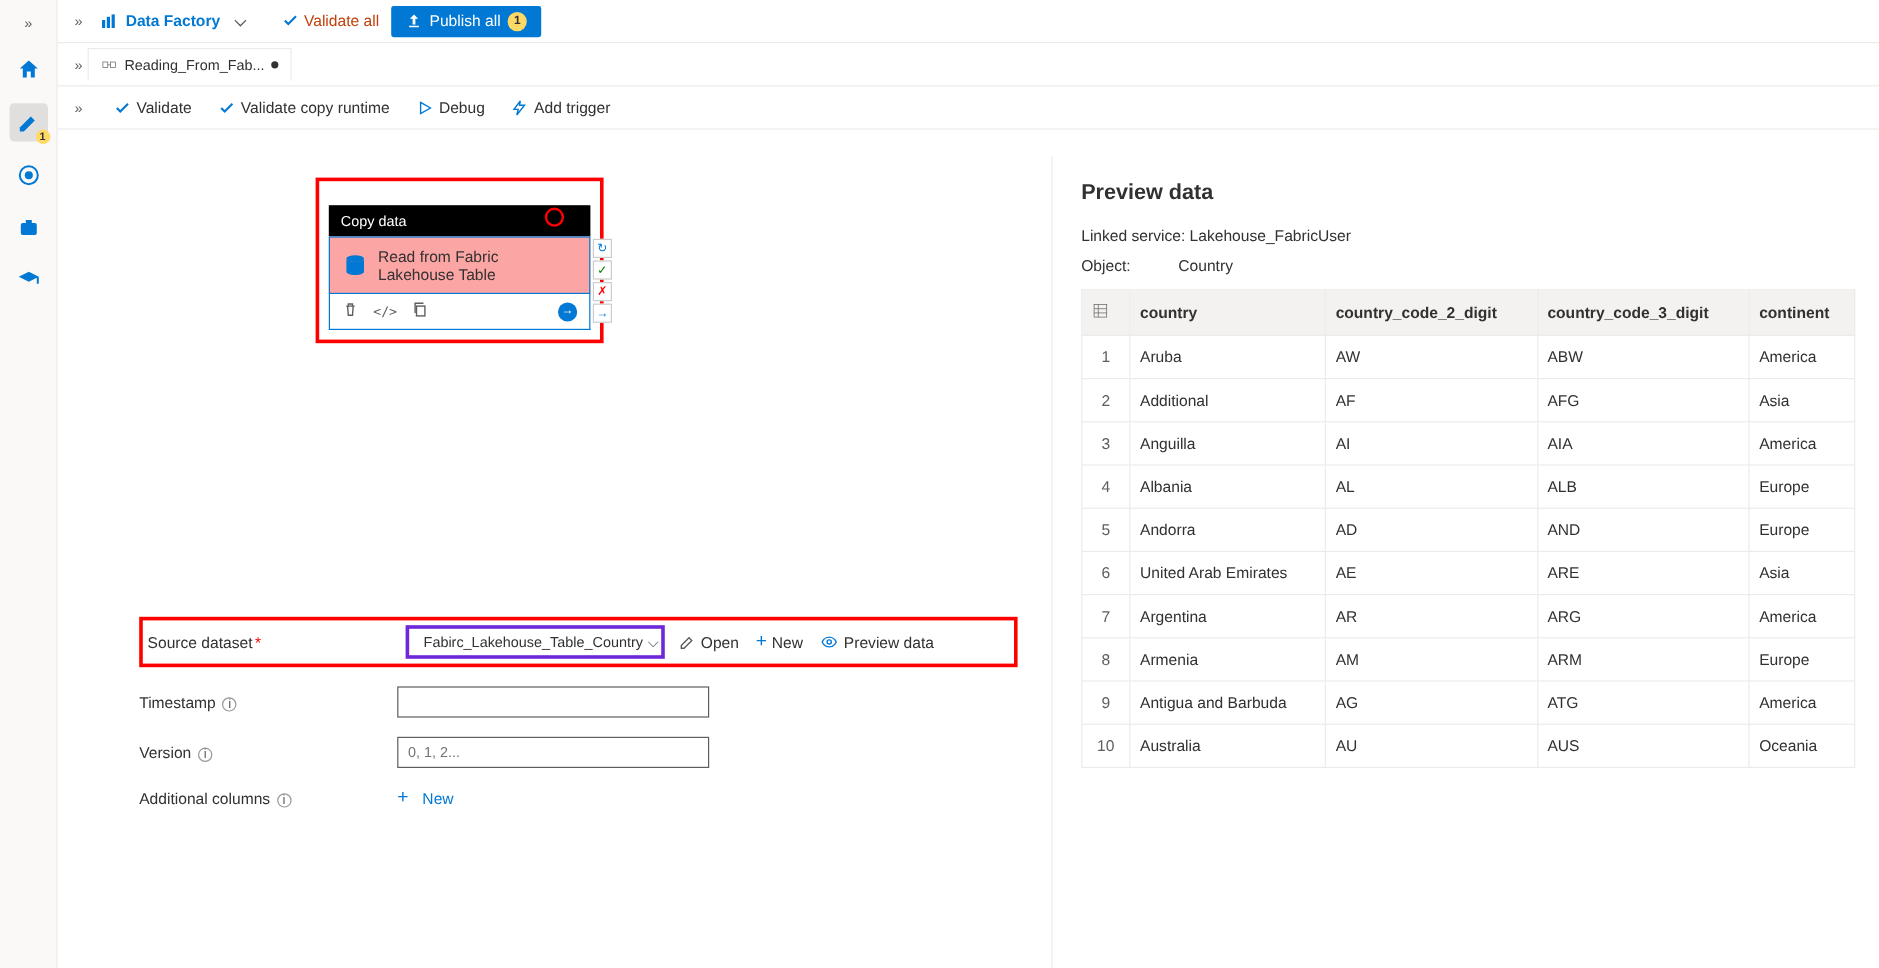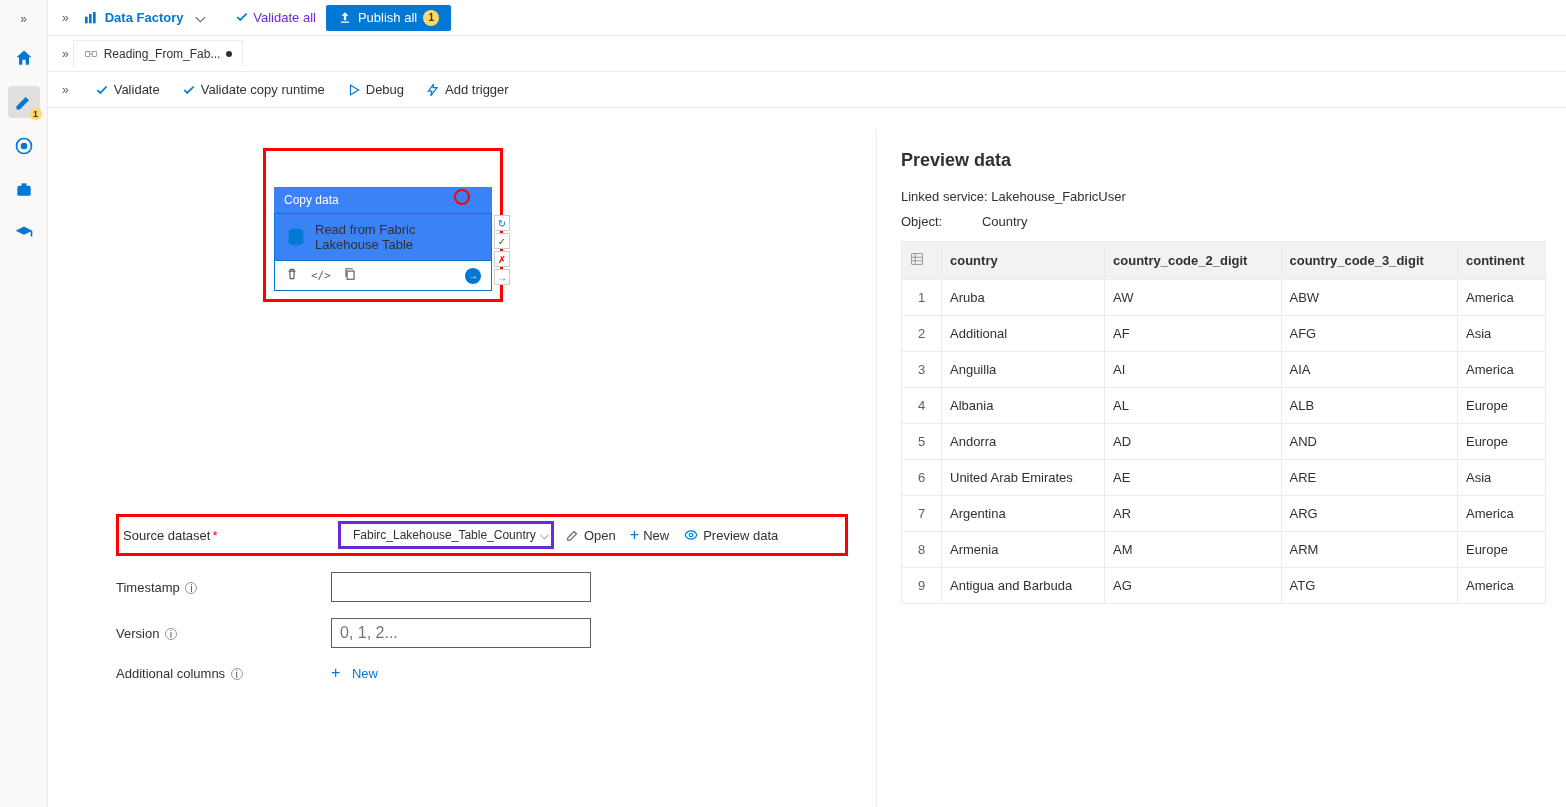--- a/index.html
+++ b/index.html
@@ -7,35 +7,35 @@
 .sidebar-left{position:absolute;left:0;top:0;width:48px;height:100%;background:#faf9f8;border-right:1px solid #edebe9;display:flex;flex-direction:column;align-items:center;padding-top:8px;gap:12px}
 .sidebar-left .sicon{width:32px;height:32px;display:flex;align-items:center;justify-content:center;border-radius:4px;position:relative}
 .sicon.active{background:#e1dfdd}
 .sicon svg{width:20px;height:20px}
 .badgeY{position:absolute;bottom:-2px;right:-2px;background:#ffd966;color:#333;font-size:9px;border-radius:50%;width:12px;height:12px;display:flex;align-items:center;justify-content:center;font-weight:bold}
 .main{position:absolute;left:48px;top:0;right:0;height:100%}
 .topbar{height:36px;display:flex;align-items:center;padding:0 10px;gap:10px;border-bottom:1px solid #edebe9}
 .chevr{font-size:12px;color:#605e5c;padding:4px}
 .df-label{display:flex;align-items:center;gap:6px;color:#0078d4;font-weight:600}
 .df-chev{color:#605e5c;margin-left:6px}
-.vall{display:flex;align-items:flex-start;gap:4px;color:#6d28d9}
+.vall{display:flex;align-items:flex-start;gap:4px;color:#c2410c}
 .pubbtn{background:#0078d4;color:#fff;padding:5px 12px;border-radius:2px;display:flex;align-items:center;gap:6px}
 .pubbtn .pbadge{background:#ffd966;color:#333;border-radius:50%;width:16px;height:16px;display:flex;align-items:center;justify-content:center;font-size:10px;font-weight:bold}
 .tabbar{height:36px;display:flex;align-items:center;padding-left:10px;border-bottom:1px solid #edebe9}
 .tab{display:flex;align-items:center;gap:6px;padding:6px 10px;border:1px solid #edebe9;border-bottom:none;background:#fff;font-size:12px}
 .tab .dot{width:6px;height:6px;background:#323130;border-radius:50%}
 .toolbar{height:36px;display:flex;align-items:center;padding-left:30px;gap:22px;border-bottom:1px solid #edebe9}
 .tbitem{display:flex;align-items:flex-end;gap:5px;color:#323130;font-size:13px}
 .tbitem svg{width:14px;height:14px}
 .canvas{position:absolute;top:108px;left:0;right:0;bottom:0}
 .activity{position:absolute;left:215px;top:40px;width:240px;border:3px solid red}
 .act-inner{margin:8px;position:relative}
 .redcirc{position:absolute;right:22px;top:2px;width:16px;height:16px;border:2px solid red;border-radius:50%}
-.act-header{background:#3b82f6;color:#fff;padding:6px 10px;font-size:12px;margin-top:36px}
-.act-body{border:1px solid #0078d4;background:#3b82f6;padding:8px 10px;display:flex;align-items:center;gap:8px}
+.act-header{background:#000000;color:#fff;padding:6px 10px;font-size:12px;margin-top:20px}
+.act-body{border:1px solid #0078d4;background:#fca5a5;padding:8px 10px;display:flex;align-items:center;gap:8px}
 .act-body svg{flex-shrink:0}
 .act-footer{border:1px solid #0078d4;border-top:none;background:#fff;padding:6px 10px;display:flex;align-items:center;gap:12px}
 .act-footer .arr{margin-left:auto;width:16px;height:16px;background:#0078d4;border-radius:50%;display:flex;align-items:center;justify-content:center;color:#fff;font-size:10px}
 .side-icons{position:absolute;right:-18px;top:28px;display:flex;flex-direction:column;gap:2px}
 .side-icons div{width:16px;height:16px;border:1px solid #ccc;background:#fff;display:flex;align-items:center;justify-content:center;font-size:10px}
 .props{position:absolute;left:60px;top:390px;right:710px;bottom:0}
 .ptabs{display:flex;gap:20px;padding:8px 50px;border-bottom:1px solid #edebe9}
 .ptab{padding:6px 4px;font-size:14px;position:relative}
 .ptab.act{border:2px solid red;color:#0078d4}
 .ptab.act::after{content:"";position:absolute;bottom:-1px;left:4px;right:4px;height:2px;background:#0078d4}
@@ -43,21 +43,21 @@
 .pbody{padding:16px 8px}
 .prow{display:flex;align-items:center;margin-bottom:16px}
 .plabel{width:215px;font-size:13px}
 .plabel .req{color:red;margin-left:2px}
 .plabel .info{color:#605e5c;font-size:11px;margin-left:2px;border:1px solid #999;border-radius:50%;width:12px;height:12px;display:inline-flex;align-items:center;justify-content:center}
 .srcds{border:3px solid red;padding:4px;display:flex;align-items:center}
 .pselect{width:216px;border:3px solid #6d28d9;padding:4px 8px;font-size:12px;display:flex;align-items:center;gap:4px}
 .pselect .chv{margin-left:auto;color:#605e5c}
 .pactions{display:flex;gap:14px;margin-left:12px}
 .paction{display:flex;align-items:center;gap:4px;color:#323130;font-size:13px}
-.pinput{width:260px;border:1px solid #605e5c;padding:5px 8px;font-size:16px;color:#999}
+.pinput{width:260px;border:1px solid #605e5c;padding:5px 8px;font-size:12px;color:#999}
 .preview{position:absolute;right:0;top:130px;width:690px;bottom:0;background:#fff;border-left:1px solid #edebe9;padding:20px 20px 0 24px}
 .pvtitle{font-size:18px;font-weight:600;margin-bottom:18px}
 .pvmeta{font-size:13px;margin-bottom:10px}
 .pvmeta b{font-weight:400}
 .pvtable{width:100%;border-collapse:collapse;margin-top:12px}
 .pvtable th{background:#f3f2f1;text-align:left;padding:10px 8px;font-weight:600;font-size:13px;border:1px solid #edebe9}
 .pvtable td{padding:10px 8px;border:1px solid #edebe9;font-size:13px}
 .pvtable td:first-child{text-align:center;width:40px;color:#605e5c}
 </style>
 </head>
@@ -318,16 +318,23 @@
             <td>ARM</td>
             <td>Europe</td>
           </tr>
           <tr>
             <td>9</td>
             <td>Antigua and Barbuda</td>
             <td>AG</td>
             <td>ATG</td>
             <td>America</td>
           </tr>
+          <tr>
+            <td>10</td>
+            <td>Australia</td>
+            <td>AU</td>
+            <td>AUS</td>
+            <td>Oceania</td>
+          </tr>
         </tbody>
     </table>
   </div>
 </div>
 
 </body></html>

